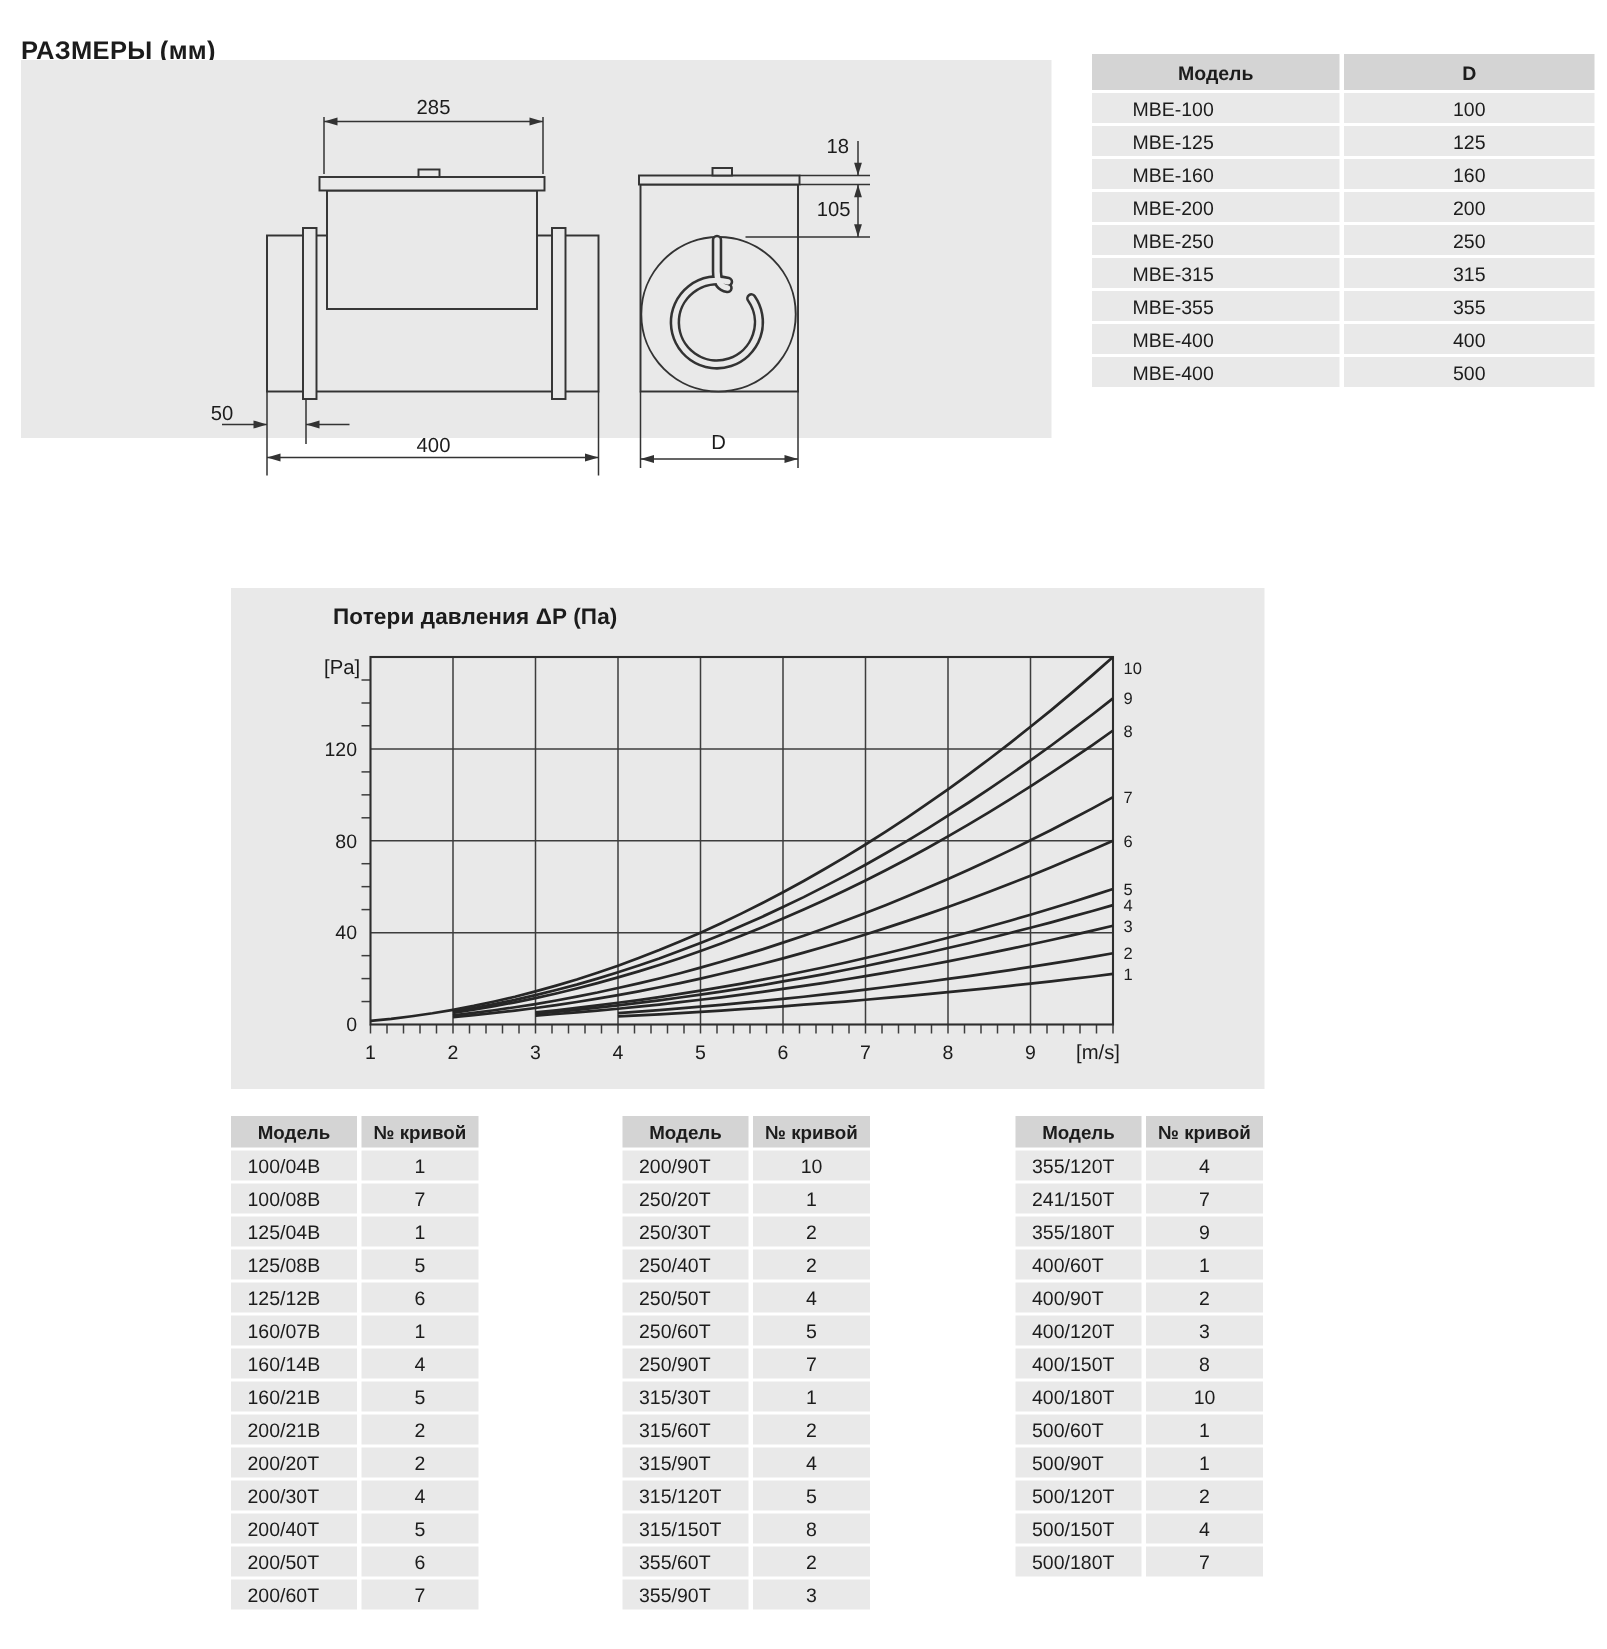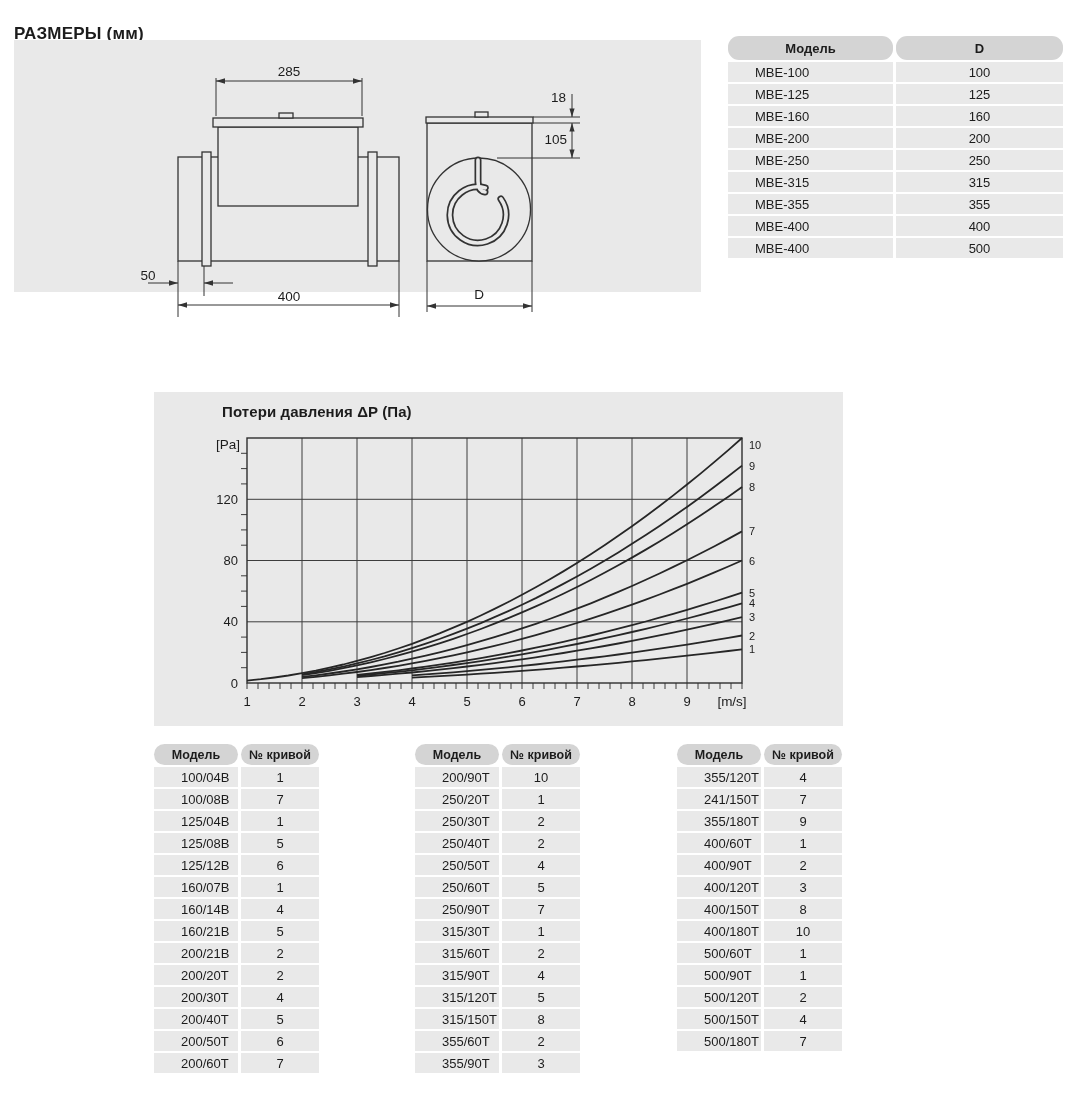--- a/index.html
+++ b/index.html
@@ -22,23 +22,23 @@
   }
   #chart-svg { position:absolute; left:0; top:0; }
 
   
   .gtable { position:absolute; display:grid; column-gap:3px; row-gap:2px; }
   .gtable .cell {
     background:#e9e9e9; font-size:13px; display:flex; align-items:center;
     height:20px; white-space:nowrap;
   }
   .gtable .head {
-    background:#d4d4d4; font-weight:bold; justify-content:center;border-radius:11px;
-  }
-  .gtable .model { padding-left:27px; }
+    background:#d4d4d4; font-weight:bold; justify-content:center;
+  }
+  .gtable .model { padding-left:11px; }
   .gtable .num  { justify-content:center; }
   #size-table { left:728px; top:36px; grid-template-columns:165px 167px; }
   #size-table .head { height:24px; }
   #size-table .model { padding-left:27px; }
   .curve-table { grid-template-columns:84px 78px; }
   .curve-table .head { height:21px; font-size:12.5px; }
   #curve-table-0 { left:154px; top:744px; }
   #curve-table-1 { left:415px; top:744px; }
   #curve-table-2 { left:677px; top:744px; }
 

